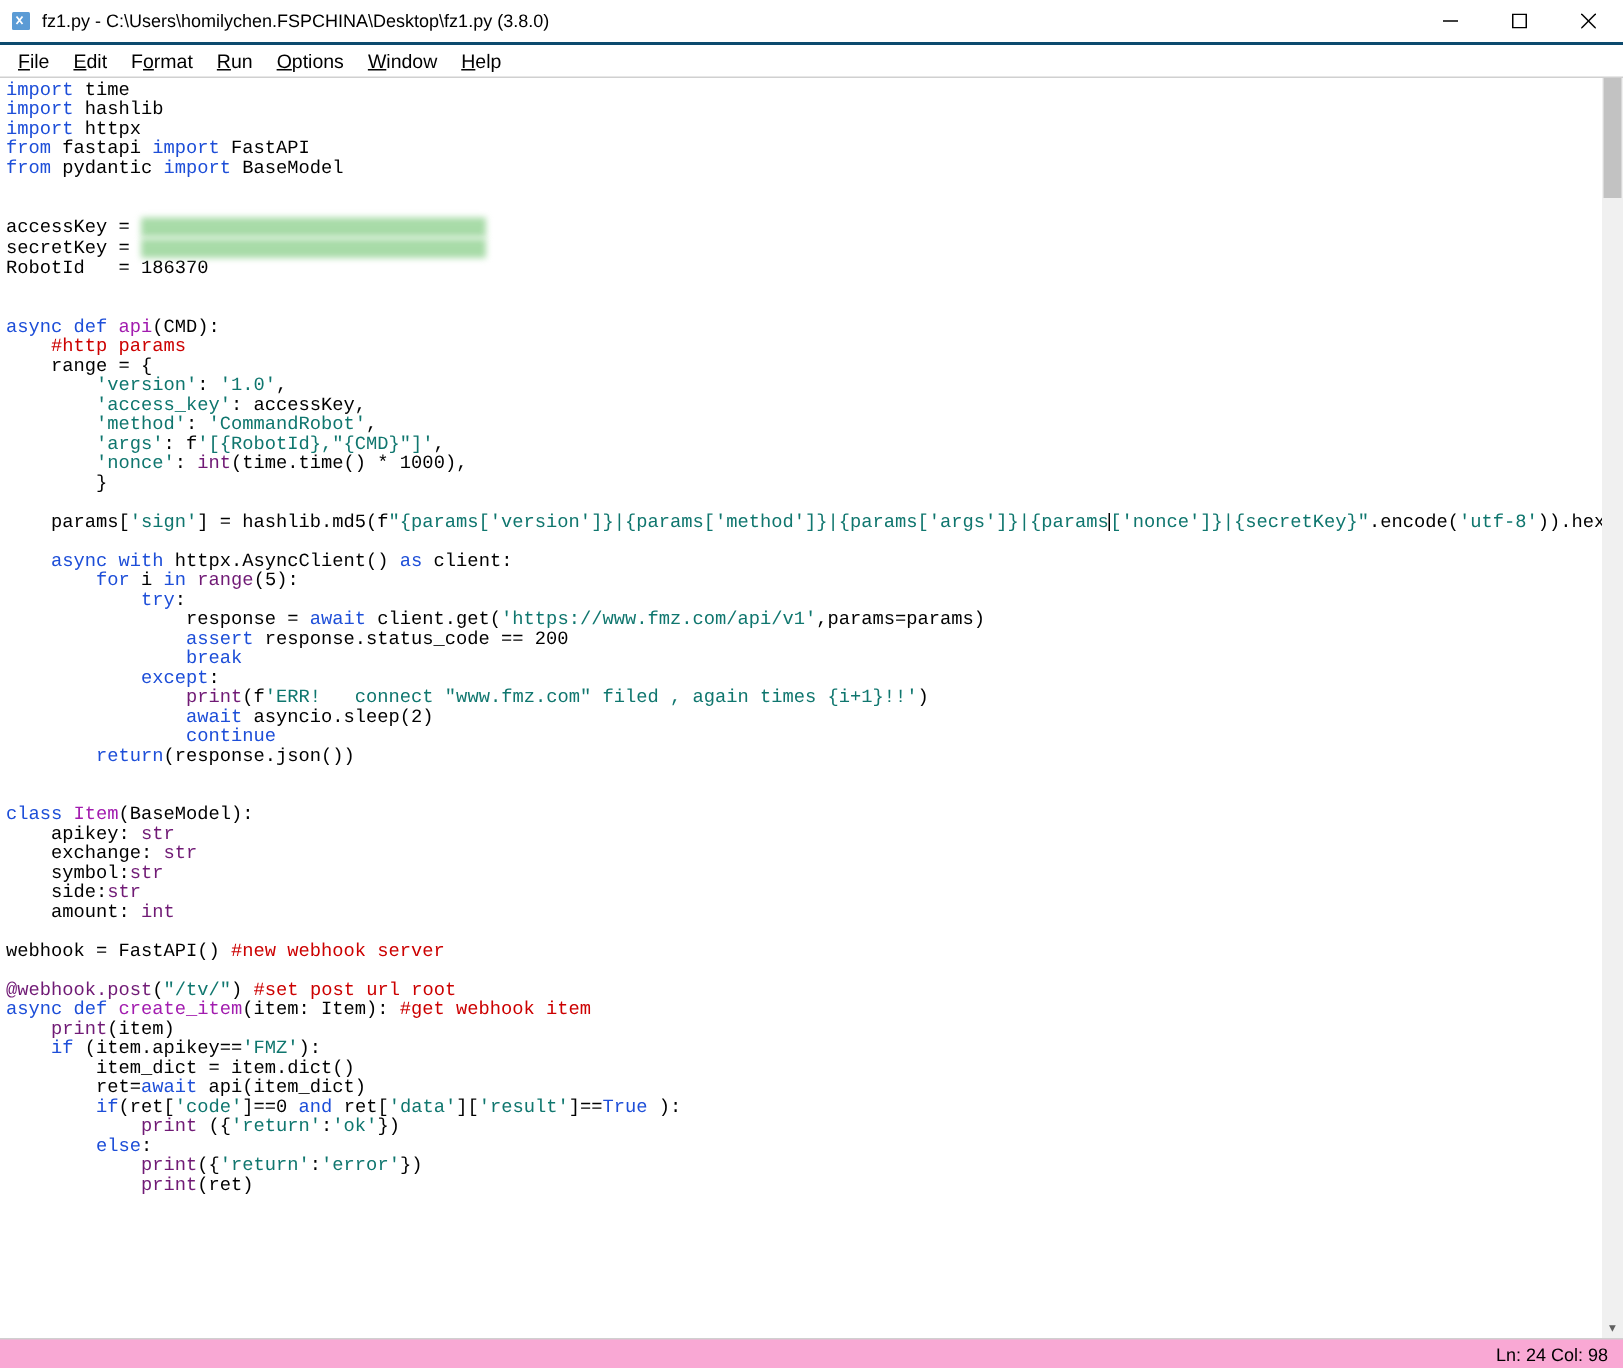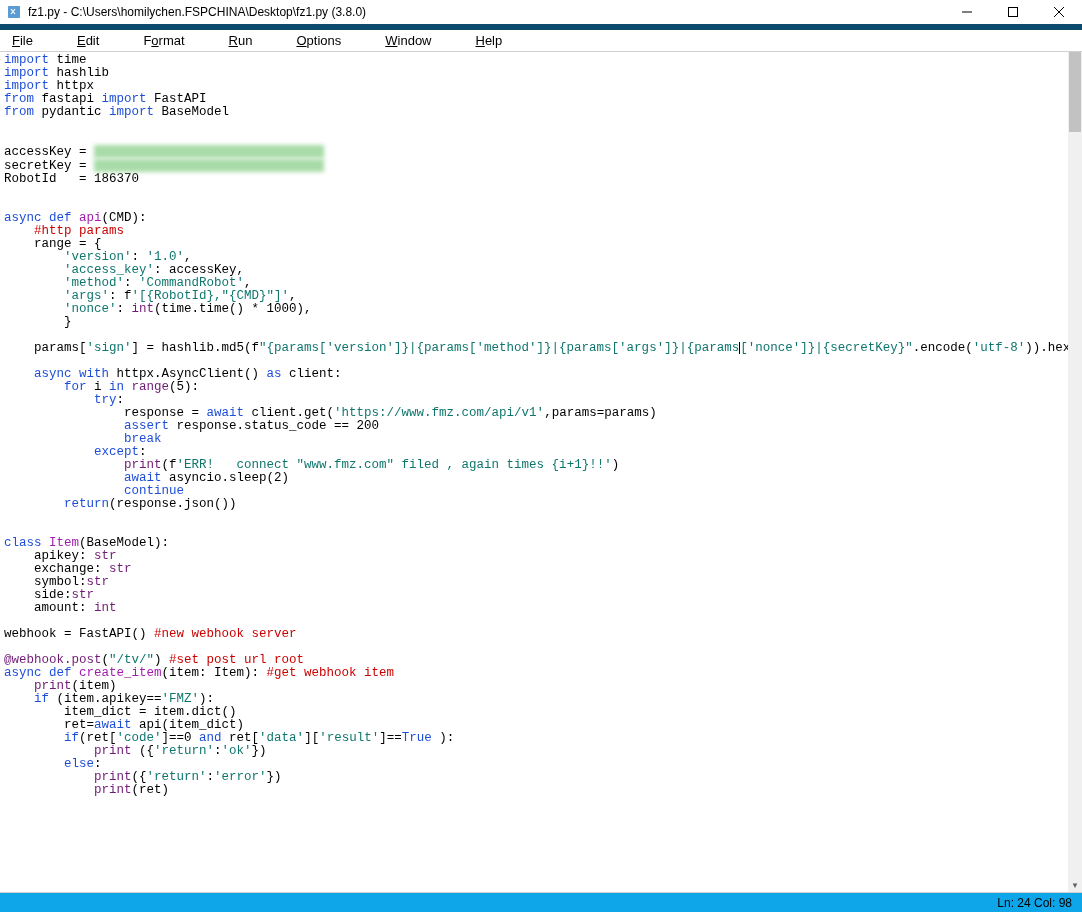--- a/index.html
+++ b/index.html
@@ -1,37 +1,37 @@
 <!DOCTYPE html>
 <html><head>
 <meta charset="utf-8">
 <style>
 * { margin: 0; padding: 0; box-sizing: border-box; }
 html, body { width: 1082px; height: 912px; font-family: "Segoe UI", Tahoma, sans-serif; font-size: 12px; background: #fff; overflow: hidden; }
 
-.titlebar { height: 30px; background: #fff; display: flex; align-items: center; padding: 0 0 0 6px; border-bottom: 6px solid #0c4a6e; }
+.titlebar { height: 30px; background: #fff; display: flex; align-items: center; padding: 0 0 0 6px; border-bottom: 2px solid #0c4a6e; }
 .titlebar .icon { width: 16px; height: 16px; margin-right: 6px; display: inline-flex; align-items: center; justify-content: center; }
 .titlebar .title { flex: 1; font-size: 12px; color: #000; }
 .win-controls { display: flex; height: 100%; }
 .win-btn { width: 46px; height: 100%; display: flex; align-items: center; justify-content: center; color: #000; }
 .win-btn svg { width: 10px; height: 10px; }
 
-.menubar { height: 22px; background: #fff; display: flex; align-items: center; padding: 0 4px; border-bottom: 1px solid #d0d0d0; gap: 28px; }
+.menubar { height: 22px; background: #fff; display: flex; align-items: center; padding: 0 4px; border-bottom: 1px solid #d0d0d0; }
 .menu-item { padding: 2px 8px; font-size: 13px; color: #000; cursor: default; }
 .menu-item .ul { text-decoration: underline; }
 
 .editor-wrap { position: relative; width: 100%; height: calc(100% - 30px - 22px - 20px); }
 .editor { position: absolute; left: 0; top: 0; right: 14px; bottom: 0; background: #fff; padding: 2px 4px; overflow: hidden; white-space: pre; font-family: Consolas, "Courier New", monospace; font-size: 12.5px; line-height: 13px; color: #000; }
 .scrollbar { position: absolute; right: 0; top: 0; width: 14px; height: 100%; background: #f0f0f0; }
 .scroll-thumb { position: absolute; top: 0; left: 1px; width: 12px; height: 80px; background: #c2c2c2; }
 .scroll-arrow { position: absolute; left: 0; width: 14px; height: 14px; display: flex; align-items: center; justify-content: center; color: #606060; font-size: 9px; }
 .scroll-arrow.top { top: 0; }
 .scroll-arrow.bot { bottom: 0; }
 
-.statusbar { height: 20px; background: #0ea5e9; border-top: 1px solid #d0d0d0; display: flex; align-items: center; justify-content: flex-end; padding: 0 10px; font-size: 12px; color: #000; }
+.statusbar { height: 20px; background: #f9a8d4; border-top: 1px solid #d0d0d0; display: flex; align-items: center; justify-content: flex-end; padding: 0 10px; font-size: 12px; color: #000; }
 
 .kw-orange { color: #1d4ed8; }
 .kw-blue { color: #a21caf; }
 .kw-red { color: #cc0000; }
 .kw-purple { color: #701a75; }
 .kw-green { color: #0f766e; }
 .censor { display: inline-block; height: 13px; background: #a8dba8; filter: blur(2px); vertical-align: middle; }
 .caret { display: inline-block; width: 1px; height: 12px; background: #000; vertical-align: middle; }
 </style>
 </head>

